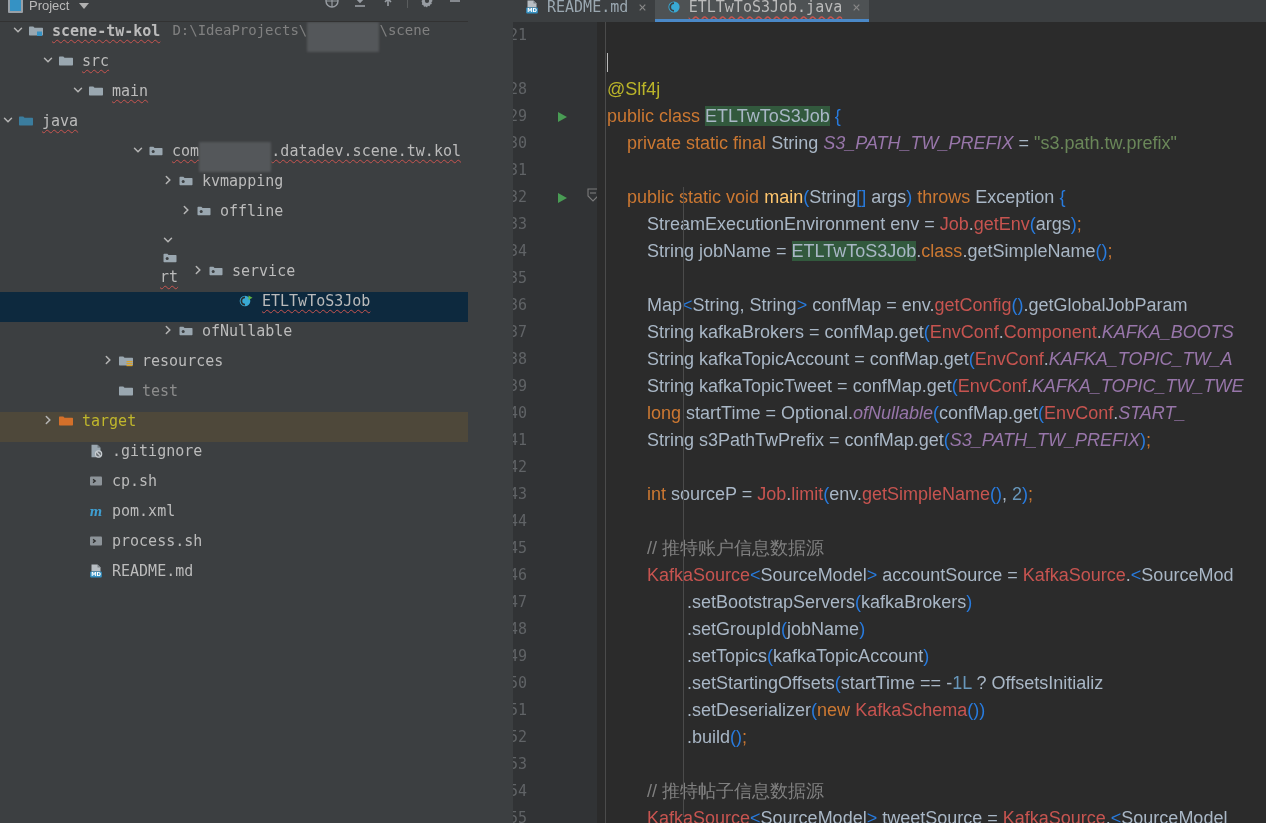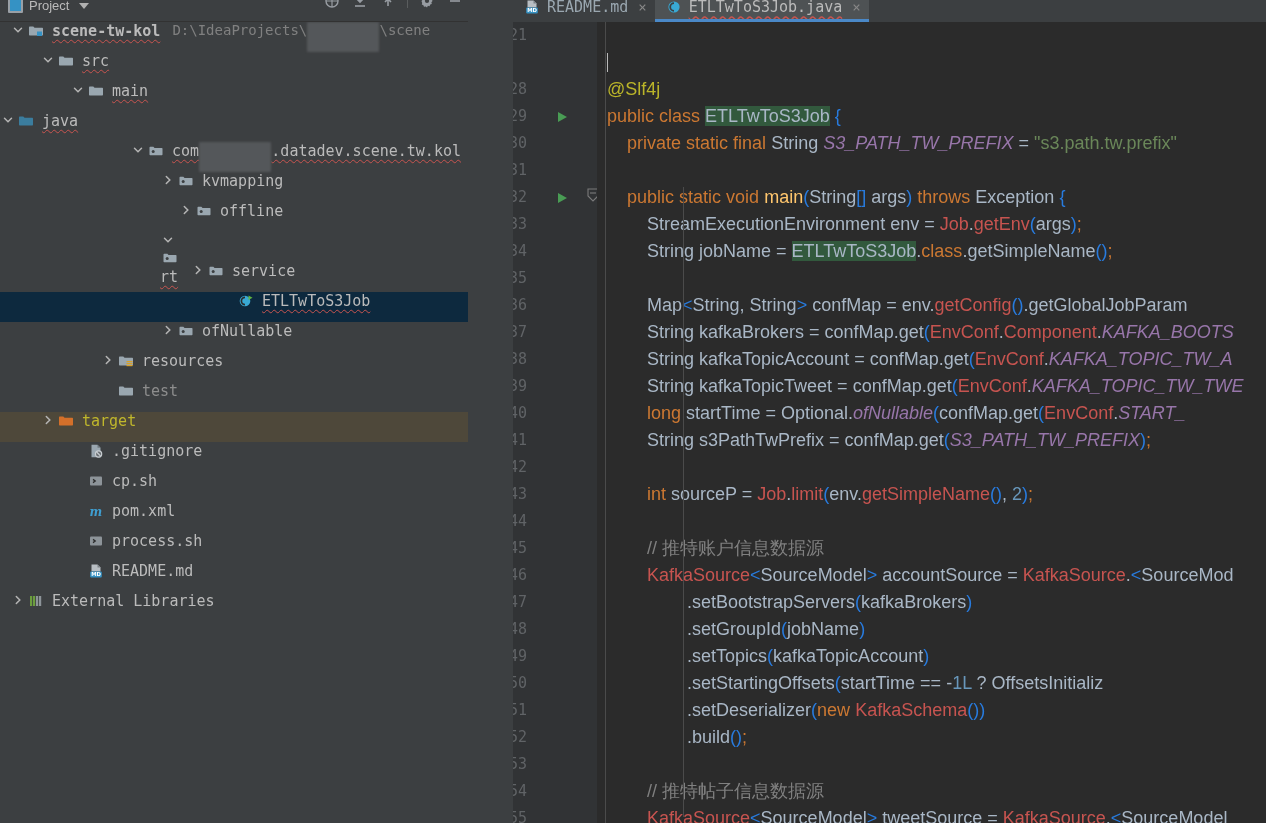--- a/index.html
+++ b/index.html
@@ -400,36 +400,20 @@
           <span class="arrow"></span>
           <span class="ico">
             <svg width="16" height="16" viewBox="0 0 16 16">
               <path d="M3.5 1.6h6l3 3v4h-9z" fill="#b8bec3"></path>
               <path d="M9.5 1.6l3 3h-3z" fill="#7c8287"></path>
               <rect x="2.2" y="8.4" width="11.6" height="6" rx="1" fill="#3592c4"></rect>
               <text x="3.2" y="13.4" font-family="DejaVu Sans, sans-serif" font-size="5.4" font-weight="bold" fill="#ffffff">MD</text>
             </svg>
           </span>
           <span class="label">README.md</span>
-        </div>
-        <div class="row" style="padding-left: 10px;">
-          <span class="arrow">
-            <svg width="12" height="12" viewBox="0 0 12 12">
-              <path d="M4.3 2.5L7.8 6l-3.5 3.5" fill="none" stroke="#b5b5b5" stroke-width="1.5" stroke-linecap="round"></path>
-            </svg>
-          </span>
-          <span class="ico">
-            <svg width="16" height="16" viewBox="0 0 16 16">
-              <rect x="2" y="3" width="2.2" height="10" fill="#6c9e3f"></rect>
-              <rect x="5" y="3" width="2.2" height="10" fill="#6c9e3f"></rect>
-              <rect x="8" y="3" width="2.2" height="10" fill="#8d9499"></rect>
-              <rect x="11" y="3" width="2.2" height="10" fill="#8d9499"></rect>
-            </svg>
-          </span>
-          <span class="label">External Libraries</span>
         </div>
       </div>
   </div>
 
   <div id="editor-area">
     <div id="tabs">
         <div class="tab">
           <span class="tab-ico">
             <svg width="16" height="16" viewBox="0 0 16 16">
               <path d="M3.5 1.6h6l3 3v4h-9z" fill="#b8bec3"></path>

